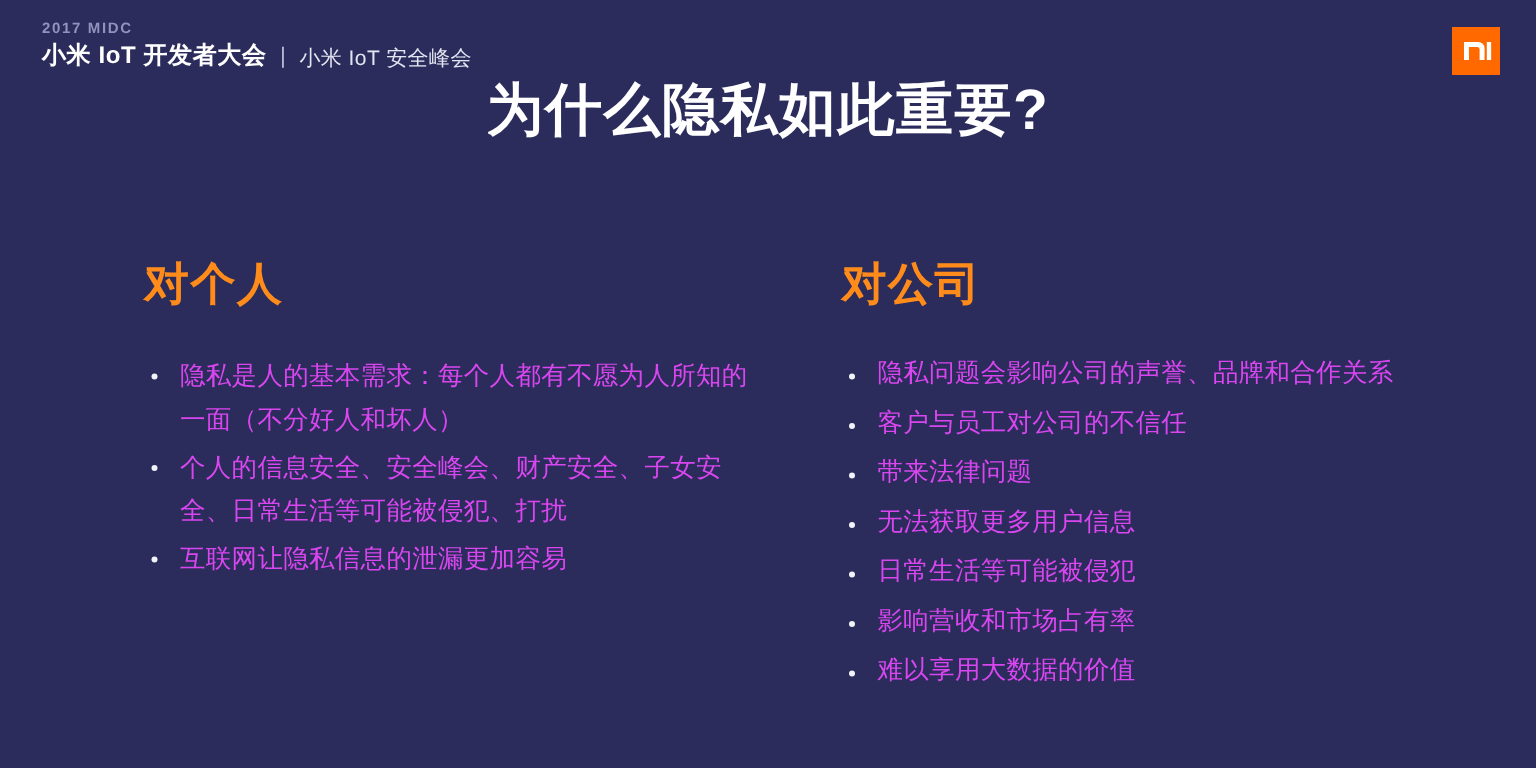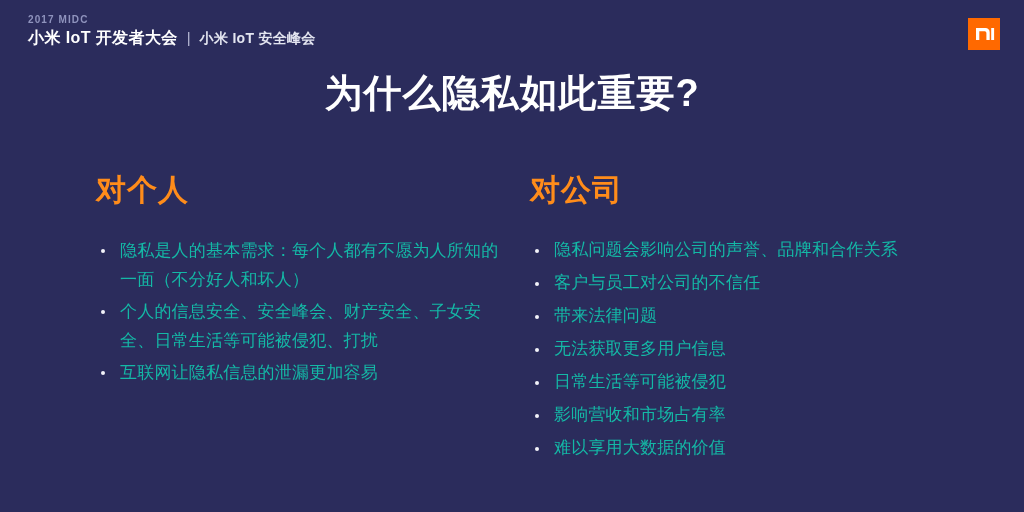--- a/index.html
+++ b/index.html
@@ -52,40 +52,40 @@
   }
   .header-sep {
     color: #b9bcd6;
     font-size: 15px;
     font-weight: normal;
     margin: 0 9px;
   }
   .header-sub {
     color: #e3e5f0;
     font-size: 14px;
-    font-weight: bold;
+    font-weight: normal;
     letter-spacing: 0.3px;
   }
 
   
   .mi-logo {
     position: absolute;
     left: 968px;
     top: 18px;
     width: 32px;
     height: 32px;
     background: #ff6900;
   }
   .mi-logo svg { display: block; }
 
   
   .slide-title {
     position: absolute;
     left: 0;
-    top: 70px;
+    top: 51px;
     width: 1024px;
     text-align: center;
     color: #ffffff;
     font-size: 38px;
     font-weight: bold;
     letter-spacing: 1px;
     line-height: 46px;
     margin: 0;
   }
 
@@ -94,40 +94,40 @@
     position: absolute;
     left: 0;
     top: 172px;
     width: 1024px;
   }
   .col {
     position: absolute;
     top: 0;
   }
   .col-left  { left: 96px;  width: 410px; }
-  .col-right { left: 530px; width: 450px; }
+  .col-right { left: 561px; width: 450px; }
 
   .col-heading {
     color: #ff8c1a;
     font-size: 30px;
     font-weight: bold;
     letter-spacing: 1px;
     line-height: 36px;
     margin: 0 0 28px 0;
   }
 
   ul.bullets {
     list-style: none;
     margin: 0;
     padding: 0;
   }
   ul.bullets > li {
     position: relative;
     padding-left: 24px;
-    color: #14b8a6;
+    color: #d946ef;
     font-size: 17px;
     line-height: 29px;
     margin-bottom: 3px;
     letter-spacing: 0.2px;
   }
   ul.bullets > li::before {
     content: "";
     position: absolute;
     left: 5px;
     top: 13px;

